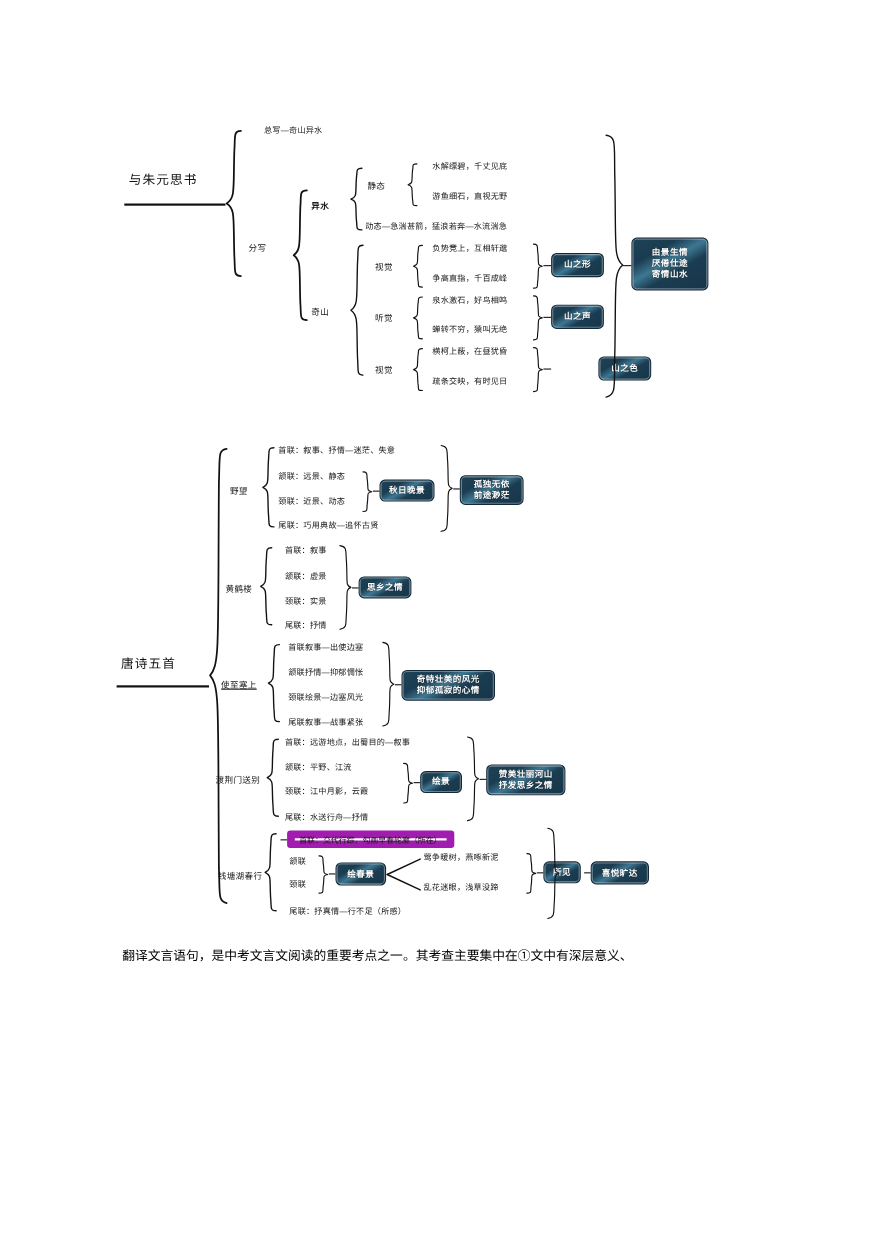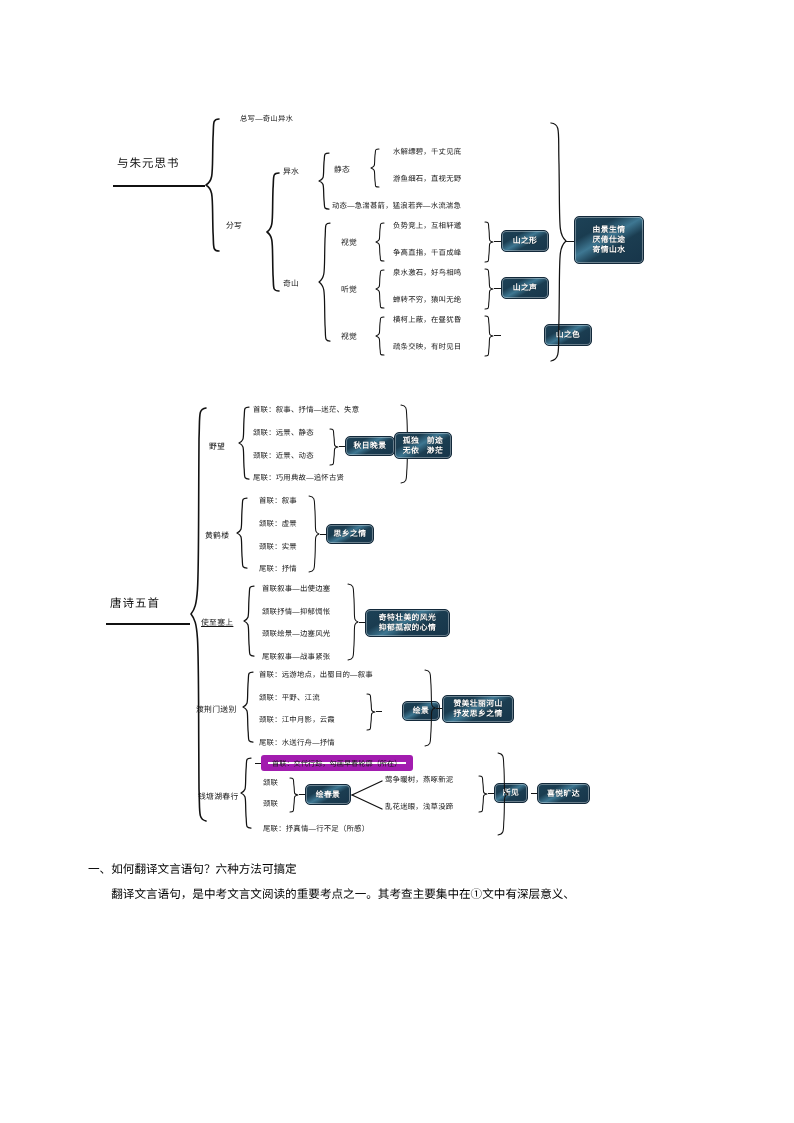--- a/index.html
+++ b/index.html
@@ -130,21 +130,21 @@
     </svg>
 
     <div class="leaf" style="left:240px; top:115px;">总写—奇山异水</div>
 
     <div class="node-label" style="left:226px; top:219px;">分写</div>
 
     <svg class="brace" style="left:266px; top:172px; width:15px; height:120px;" viewBox="0 0 15 120" preserveAspectRatio="none">
       <path d="M13 1 C6 1 8 5 7 17 C6 48 8 55 1 60 C8 65 6 72 7 103 C8 115 6 119 13 119"></path>
     </svg>
 
-    <div class="node-label" style="left:283px; top:165px;">异水</div>
+    <div class="node-label" style="left:283px; top:181px;font-weight:bold;">异水</div>
 
     <svg class="brace thin" style="left:318px; top:152px; width:13px; height:58px;" viewBox="0 0 13 58" preserveAspectRatio="none">
       <path d="M11 1 C5 1 7 4 6 10 C5 24 7 27 1 29 C7 31 5 34 6 48 C7 55 5 57 11 57"></path>
     </svg>
 
     <div class="node-label" style="left:334px; top:163px;">静态</div>
 
     <svg class="brace hair" style="left:370px; top:148px; width:11px; height:40px;" viewBox="0 0 11 40" preserveAspectRatio="none">
       <path d="M9 1 C4 1 6 3 5 7 C4 17 6 18 1 20 C6 22 4 23 5 33 C6 38 4 39 9 39"></path>
     </svg>
@@ -237,21 +237,21 @@
     </svg>
     <div class="connline" style="left:339px; top:446px; width:6px;"></div>
     <div class="dbox" style="left:345px; top:436px; width:50px; height:20px;">
       <span class="ln">秋日晚景</span>
     </div>
 
     <svg class="brace hair" style="left:400px; top:404px; width:12px; height:80px;" viewBox="0 0 12 80" preserveAspectRatio="none">
       <path d="M1 1 C8 2 6 6 7 16 C8 36 6 38 11 40 C6 42 8 44 7 64 C6 74 8 78 1 79"></path>
     </svg>
     <div class="connline" style="left:412px; top:444px; width:6px;"></div>
-    <div class="dbox" style="left:394px; top:432px; width:58px; height:27px; flex-direction:row;">
+    <div class="dbox" style="left:418px; top:432px; width:58px; height:27px; flex-direction:column;">
       <span class="ln">孤独无依</span>
       <span class="ln">前途渺茫</span>
     </div>
 
     <div class="node-label" style="left:205px; top:529px;font-family:Liberation Mono, monospace;">黄鹤楼</div>
     <svg class="brace thin" style="left:236px; top:497px; width:13px; height:72px;" viewBox="0 0 13 72" preserveAspectRatio="none">
       <path d="M11 1 C5 1 7 4 6 13 C5 31 7 33 1 36 C7 39 5 41 6 59 C7 68 5 71 11 71"></path>
     </svg>
     <div class="leaf" style="left:259px; top:497px;">首联：叙事</div>
     <div class="leaf" style="left:259px; top:520px;">颔联：虚景</div>
@@ -290,21 +290,21 @@
     </svg>
     <div class="leaf" style="left:259px; top:671px;">首联：远游地点，出蜀目的—叙事</div>
     <div class="leaf" style="left:259px; top:694px;">颔联：平野、江流</div>
     <div class="leaf" style="left:259px; top:716px;">颈联：江中月影，云霞</div>
     <div class="leaf" style="left:259px; top:739px;">尾联：水送行舟—抒情</div>
 
     <svg class="brace hair" style="left:366px; top:693px; width:10px; height:38px;" viewBox="0 0 10 38" preserveAspectRatio="none">
       <path d="M1 1 C6 1 4 4 5 9 C6 17 4 18 9 19 C4 20 6 21 5 29 C4 35 6 37 1 37"></path>
     </svg>
     <div class="connline" style="left:376px; top:711px; width:6px;"></div>
-    <div class="dbox" style="left:382px; top:701px; width:38px; height:20px;margin-left:20px;">
+    <div class="dbox" style="left:382px; top:701px; width:38px; height:20px;">
       <span class="ln">绘景</span>
     </div>
 
     <svg class="brace hair" style="left:424px; top:669px; width:12px; height:78px;" viewBox="0 0 12 78" preserveAspectRatio="none">
       <path d="M1 1 C8 2 6 6 7 16 C8 35 6 37 11 39 C6 41 8 43 7 62 C6 72 8 76 1 77"></path>
     </svg>
     <div class="connline" style="left:436px; top:708px; width:6px;"></div>
     <div class="dbox" style="left:442px; top:695px; width:72px; height:28px; flex-direction:column;">
       <span class="ln">赞美壮丽河山</span>
       <span class="ln">抒发思乡之情</span>
@@ -350,17 +350,16 @@
     <svg class="brace hair" style="left:497px; top:752px; width:12px; height:84px;" viewBox="0 0 12 84" preserveAspectRatio="none">
       <path d="M1 1 C8 2 6 7 7 17 C8 38 6 40 11 42 C6 44 8 46 7 67 C6 77 8 82 1 83"></path>
     </svg>
     <div class="connline" style="left:531px; top:793px; width:6px;"></div>
     <div class="dbox" style="left:537px; top:783px; width:53px; height:21px;">
       <span class="ln">喜悦旷达</span>
     </div>
   </div>
 
   <div class="bodytext" style="top:857px;">
-    <p>一、如何翻译文言语句？六种方法可搞定</p>
     <p class="ind">翻译文言语句，是中考文言文阅读的重要考点之一。其考查主要集中在①文中有深层意义、</p>
   </div>
 
 </div>
 
 </body></html>

